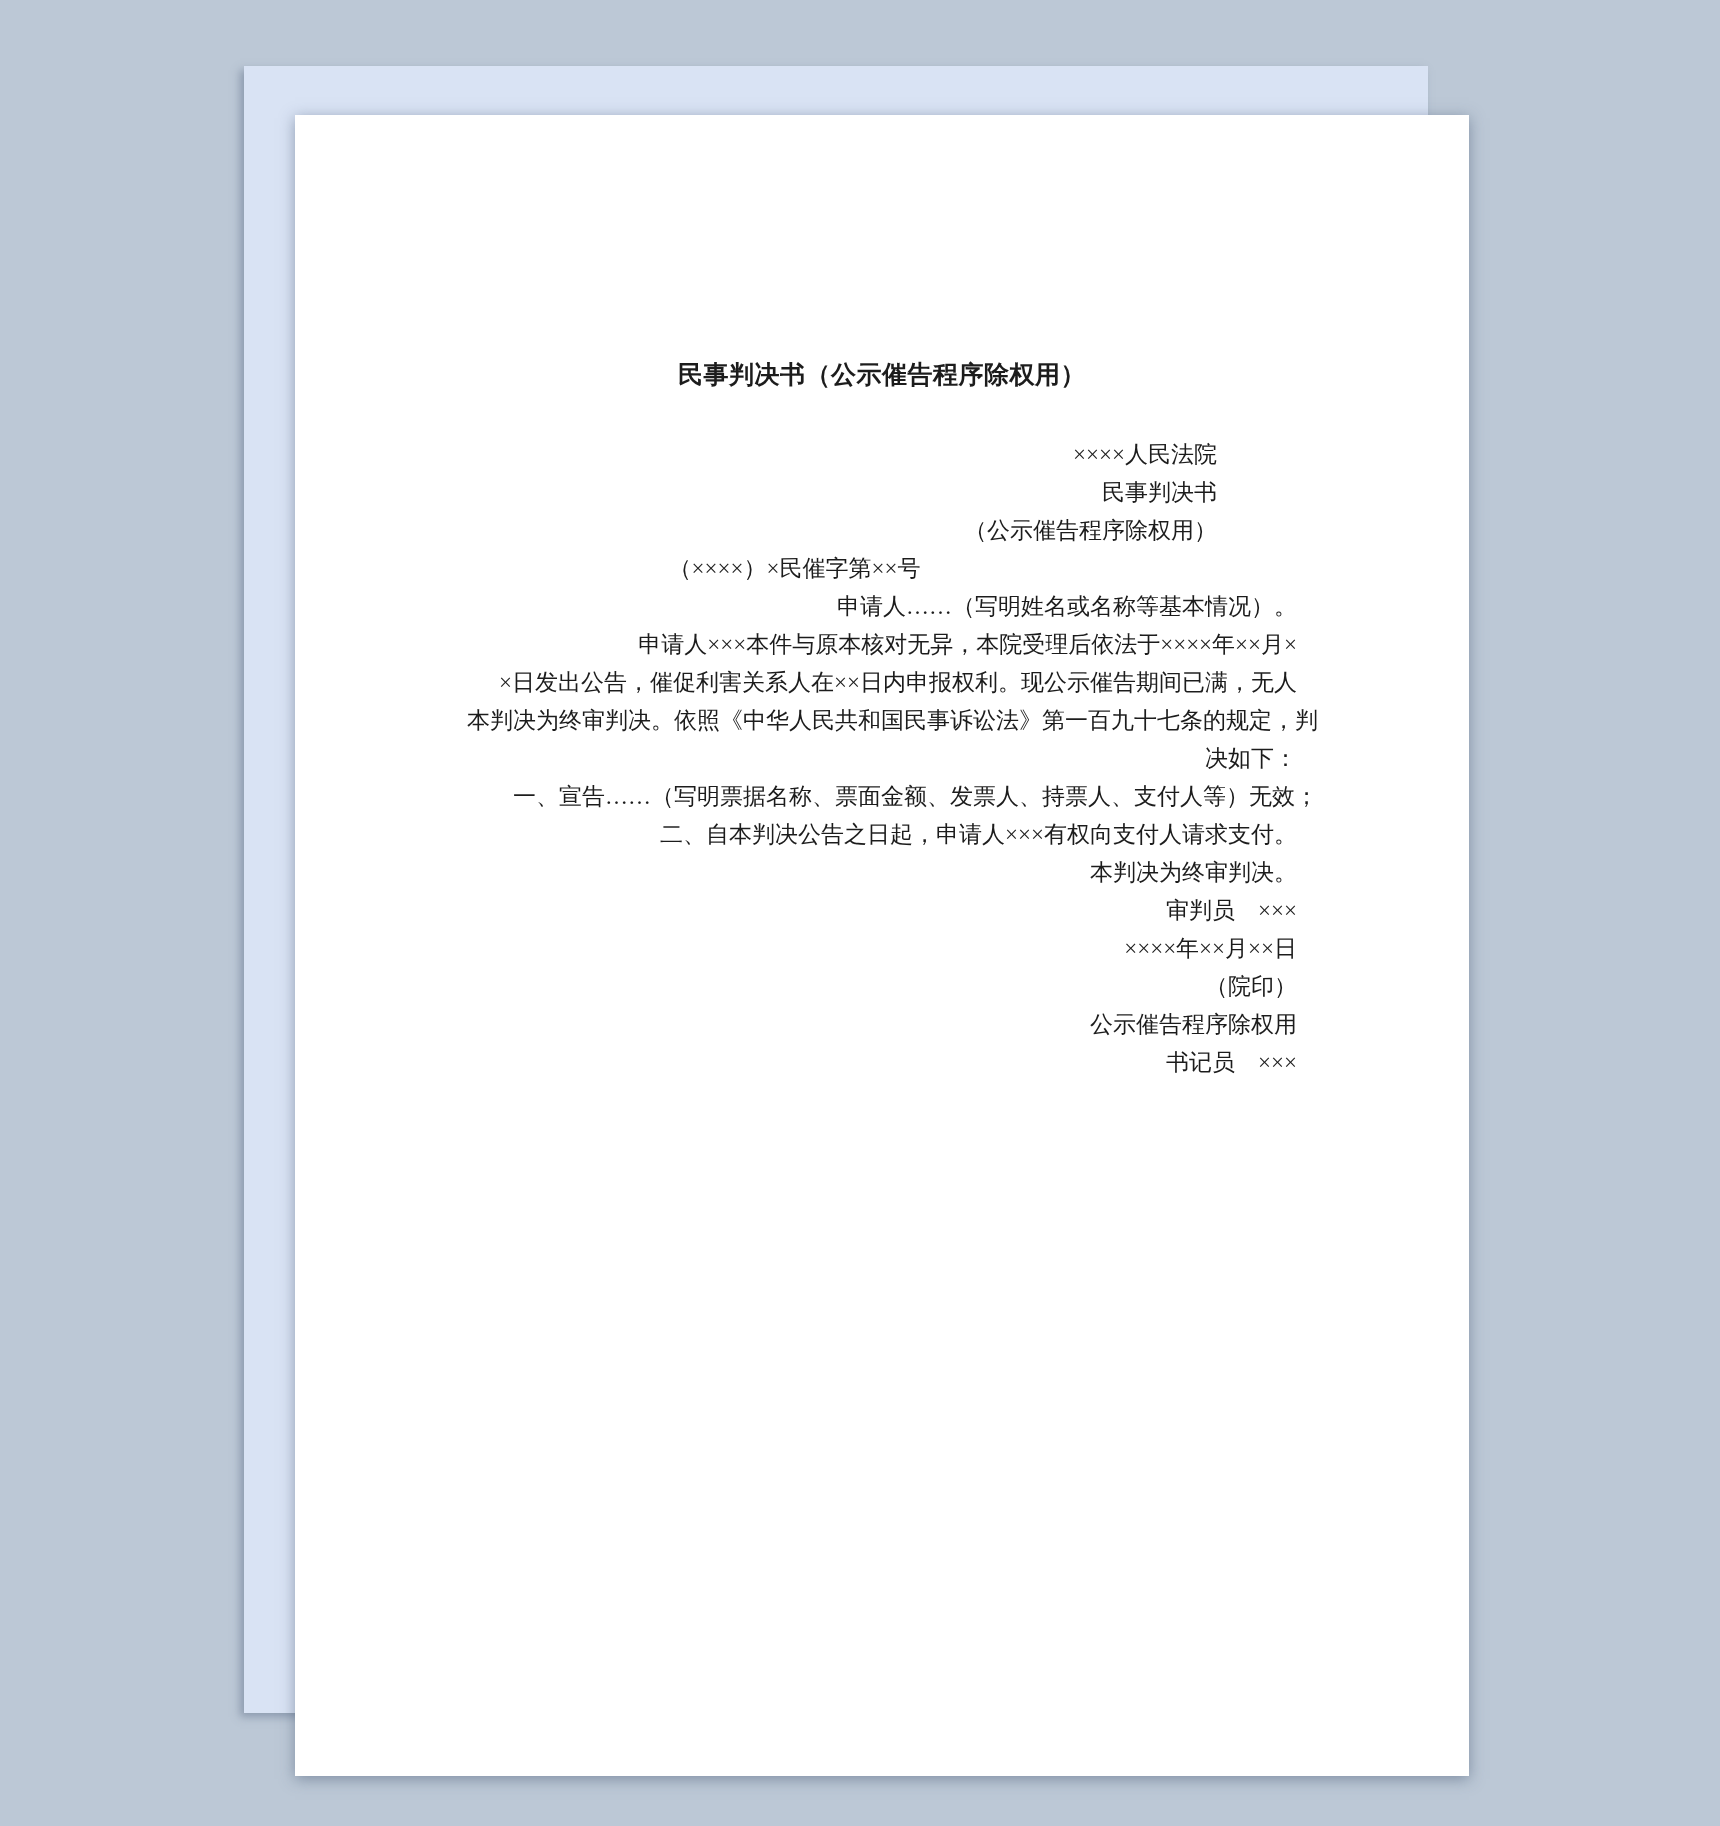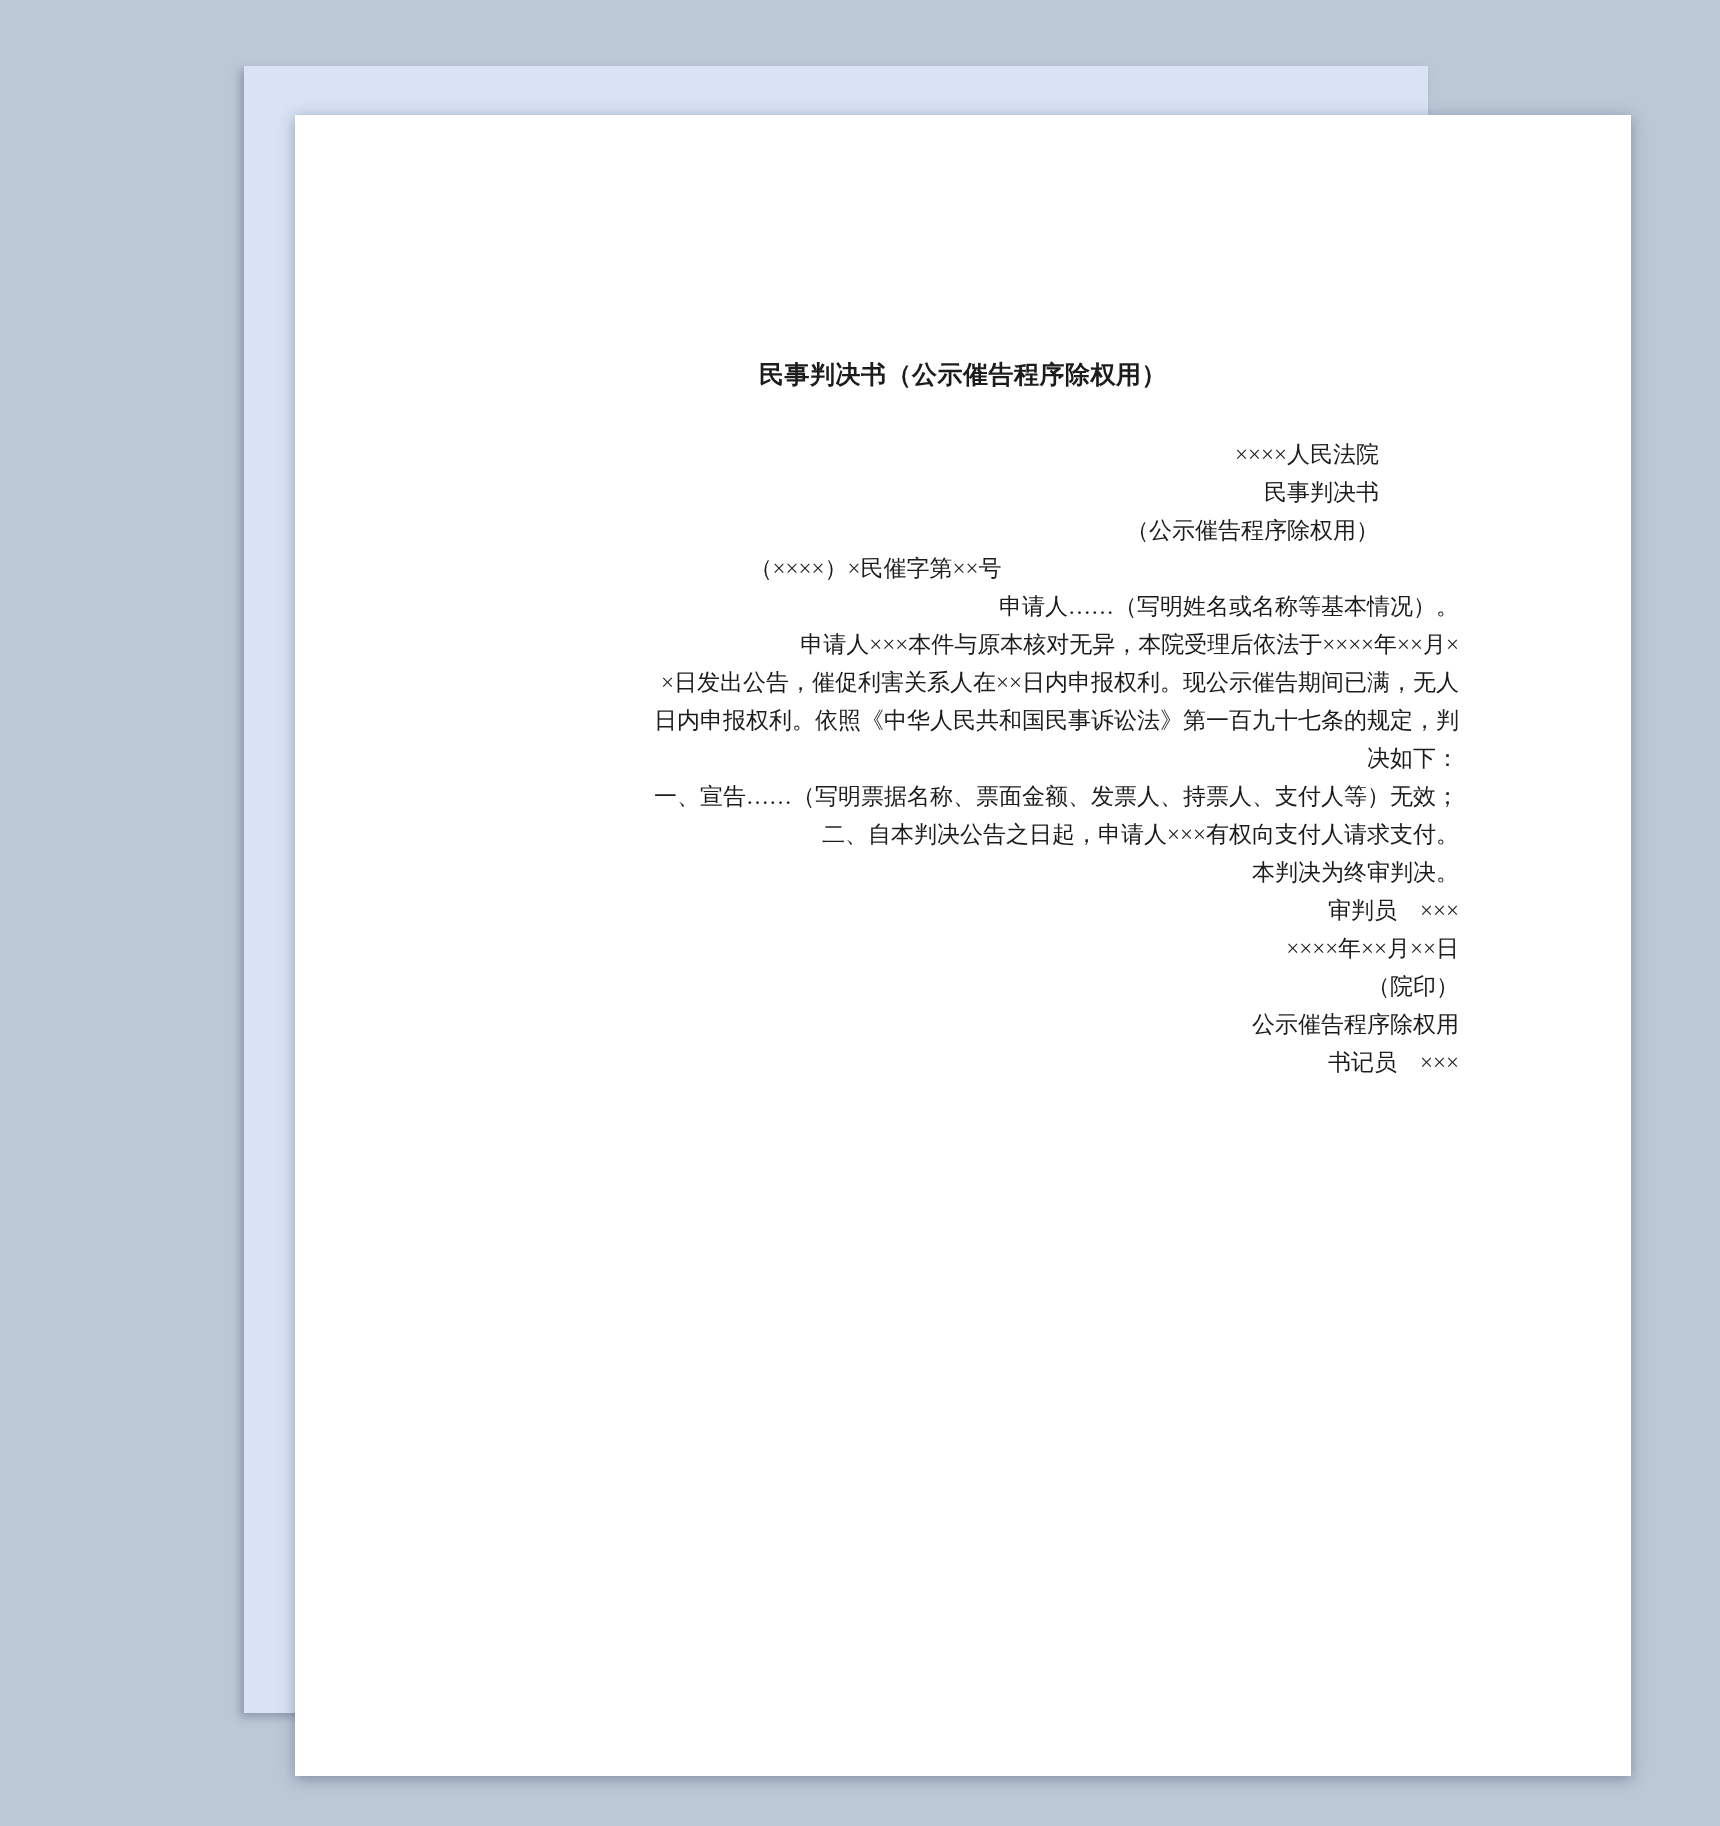--- a/index.html
+++ b/index.html
@@ -17,21 +17,21 @@
     top: 66px;
     width: 1184px;
     height: 1647px;
     background: #d9e3f4;
     box-shadow: -4px 4px 8px rgba(96, 112, 138, 0.5);
   }
   .page {
     position: absolute;
     left: 295px;
     top: 115px;
-    width: 1336px;
+    width: 1174px;
     height: 1661px;
     background: #ffffff;
     box-shadow: 0 3px 14px rgba(66, 84, 112, 0.5);
     box-sizing: border-box;
     padding: 237px 172px 0 172px;
     color: #1c1c1c;
   }
   .doc-title {
     margin: 0 0 39px 0;
     font-size: 25px;
@@ -68,21 +68,21 @@
     <div class="line">××××人民法院</div>
     <div class="line">民事判决书</div>
     <div class="line">（公示催告程序除权用）</div>
   </div>
 
   <div class="line case-no">（××××）×民催字第××号</div>
 
   <div class="line indent">申请人……（写明姓名或名称等基本情况）。</div>
   <div class="line indent">申请人×××本件与原本核对无异，本院受理后依法于××××年××月×</div>
   <div class="line">×日发出公告，催促利害关系人在××日内申报权利。现公示催告期间已满，无人</div>
-  <div class="line">日内申报权利。依照《中华人民共和国民事诉讼法》第一百九十七条的规定，判</div>
+  <div class="line">本判决为终审判决。依照《中华人民共和国民事诉讼法》第一百九十七条的规定，判</div>
   <div class="line">决如下：</div>
   <div class="line indent">一、宣告……（写明票据名称、票面金额、发票人、持票人、支付人等）无效；</div>
   <div class="line indent">二、自本判决公告之日起，申请人×××有权向支付人请求支付。</div>
   <div class="line indent">本判决为终审判决。</div>
 
   <div class="sign-block">
     <div class="line">审判员　×××</div>
     <div class="line">××××年××月××日</div>
     <div class="line">（院印）</div>
   </div>

